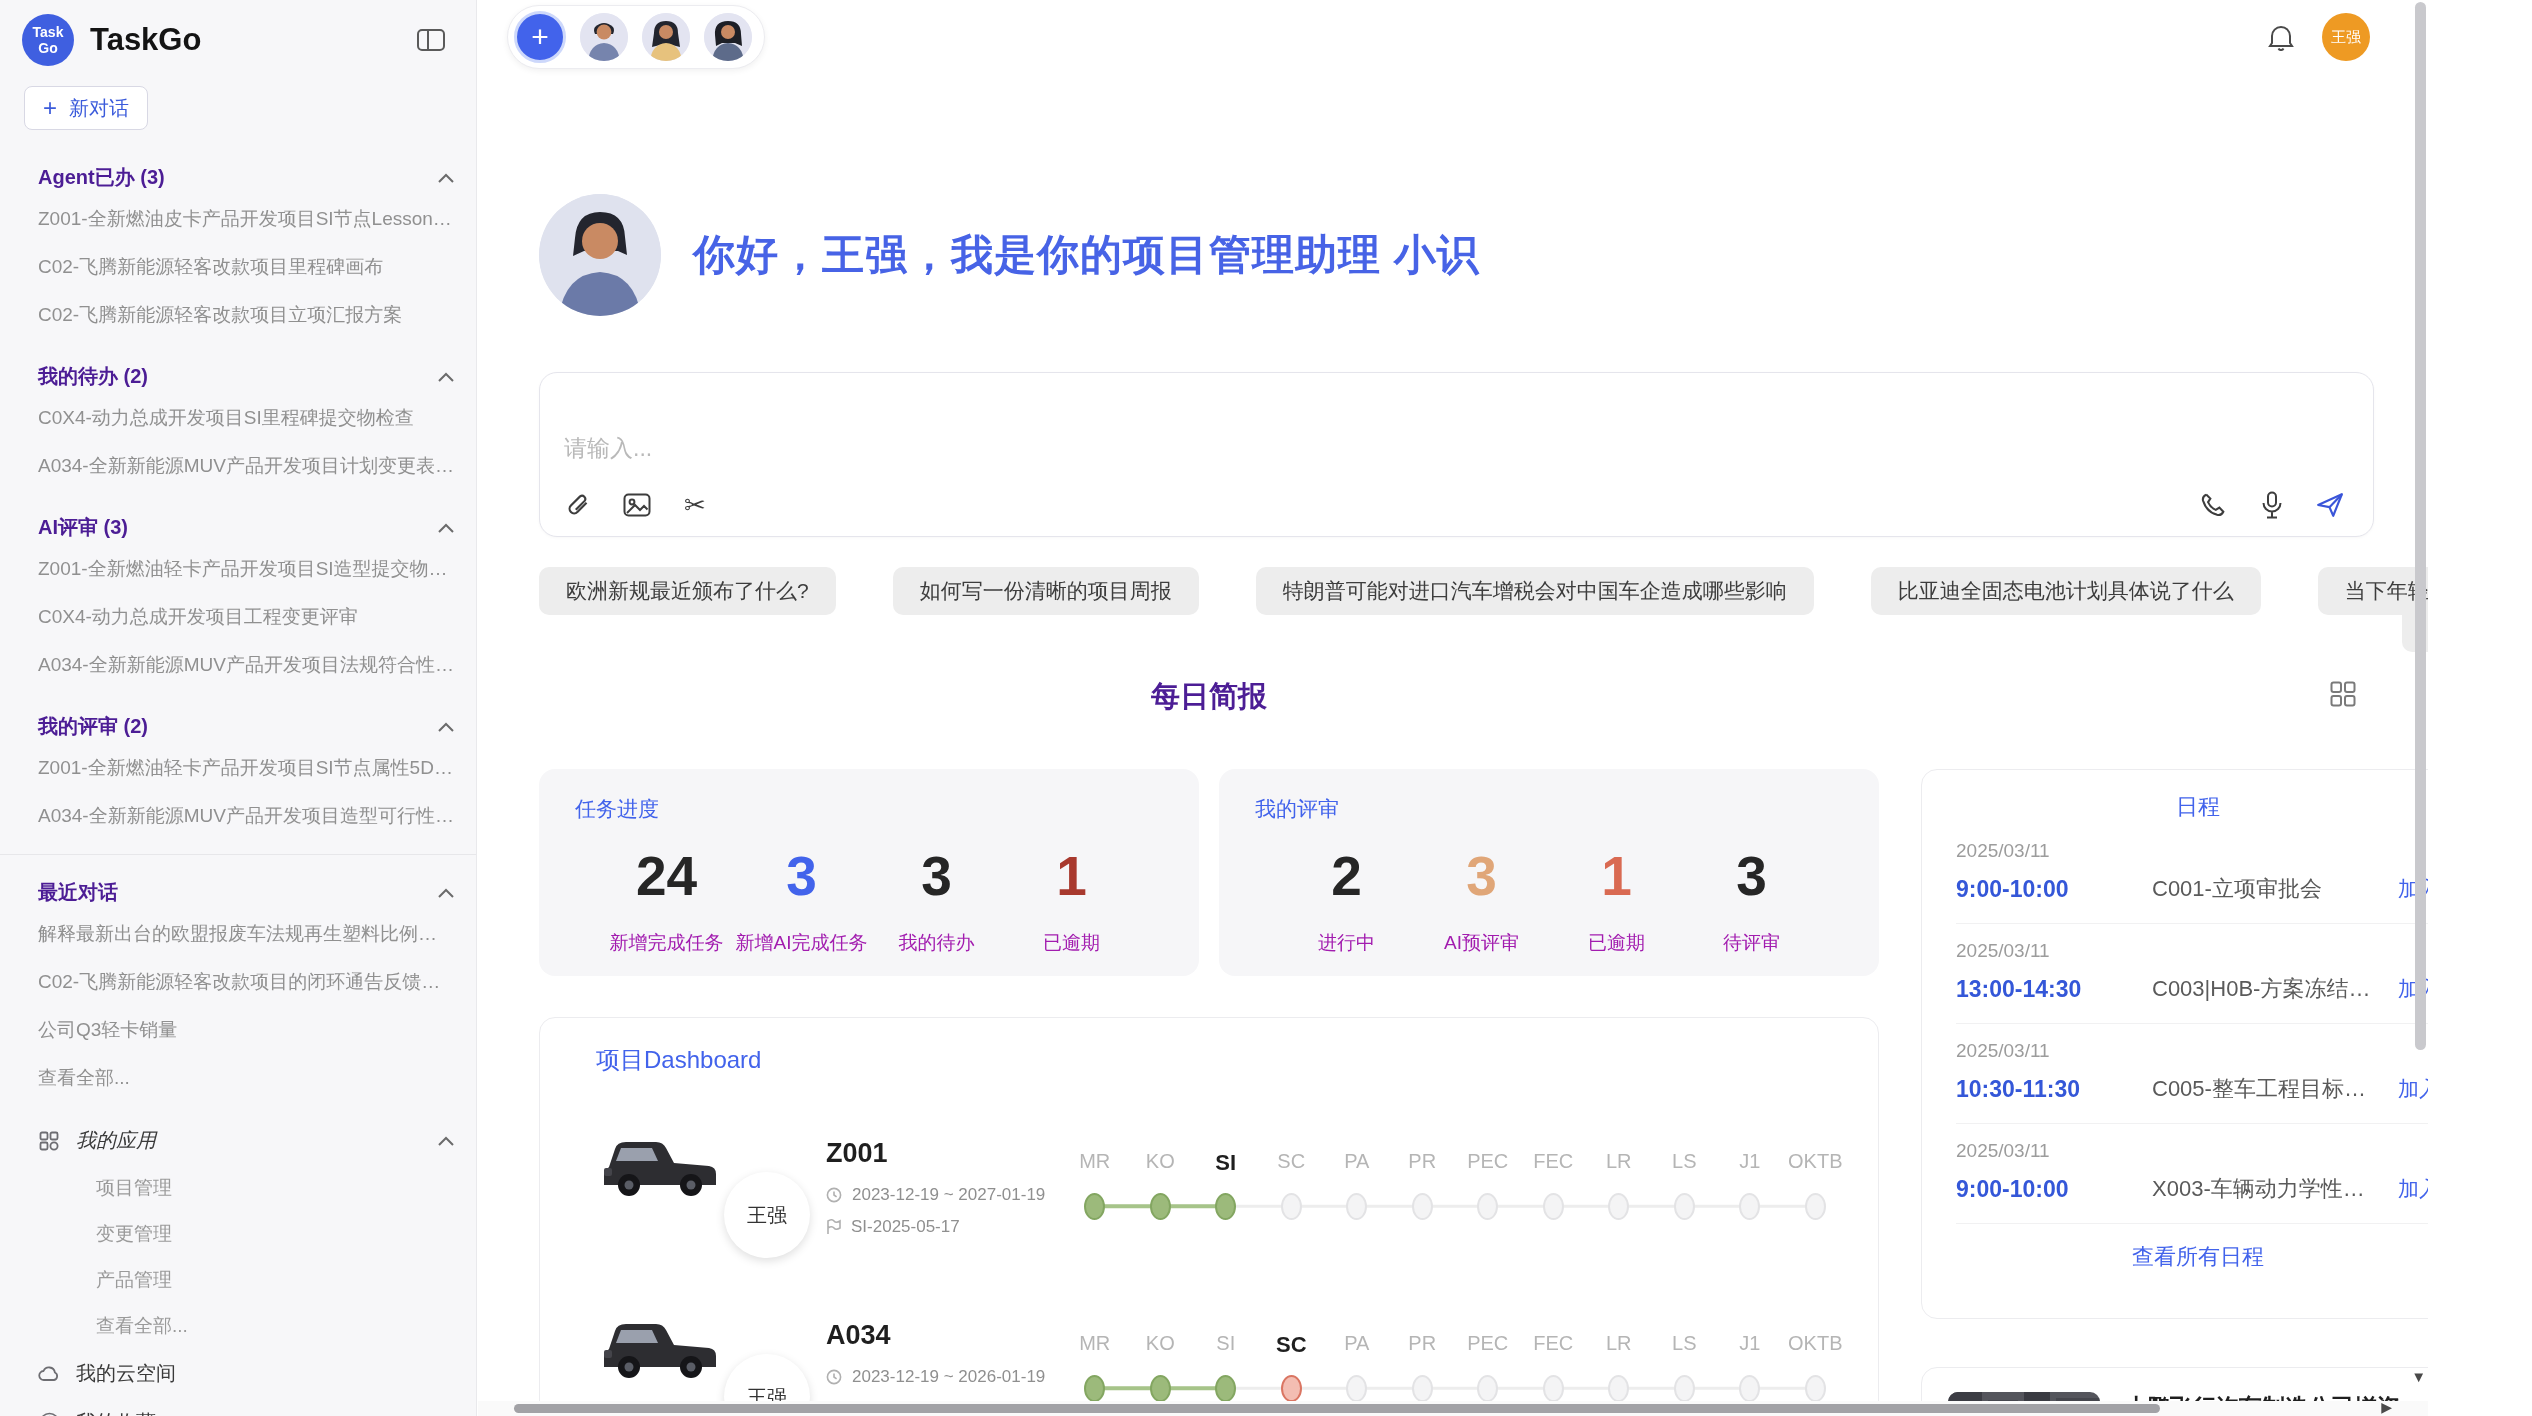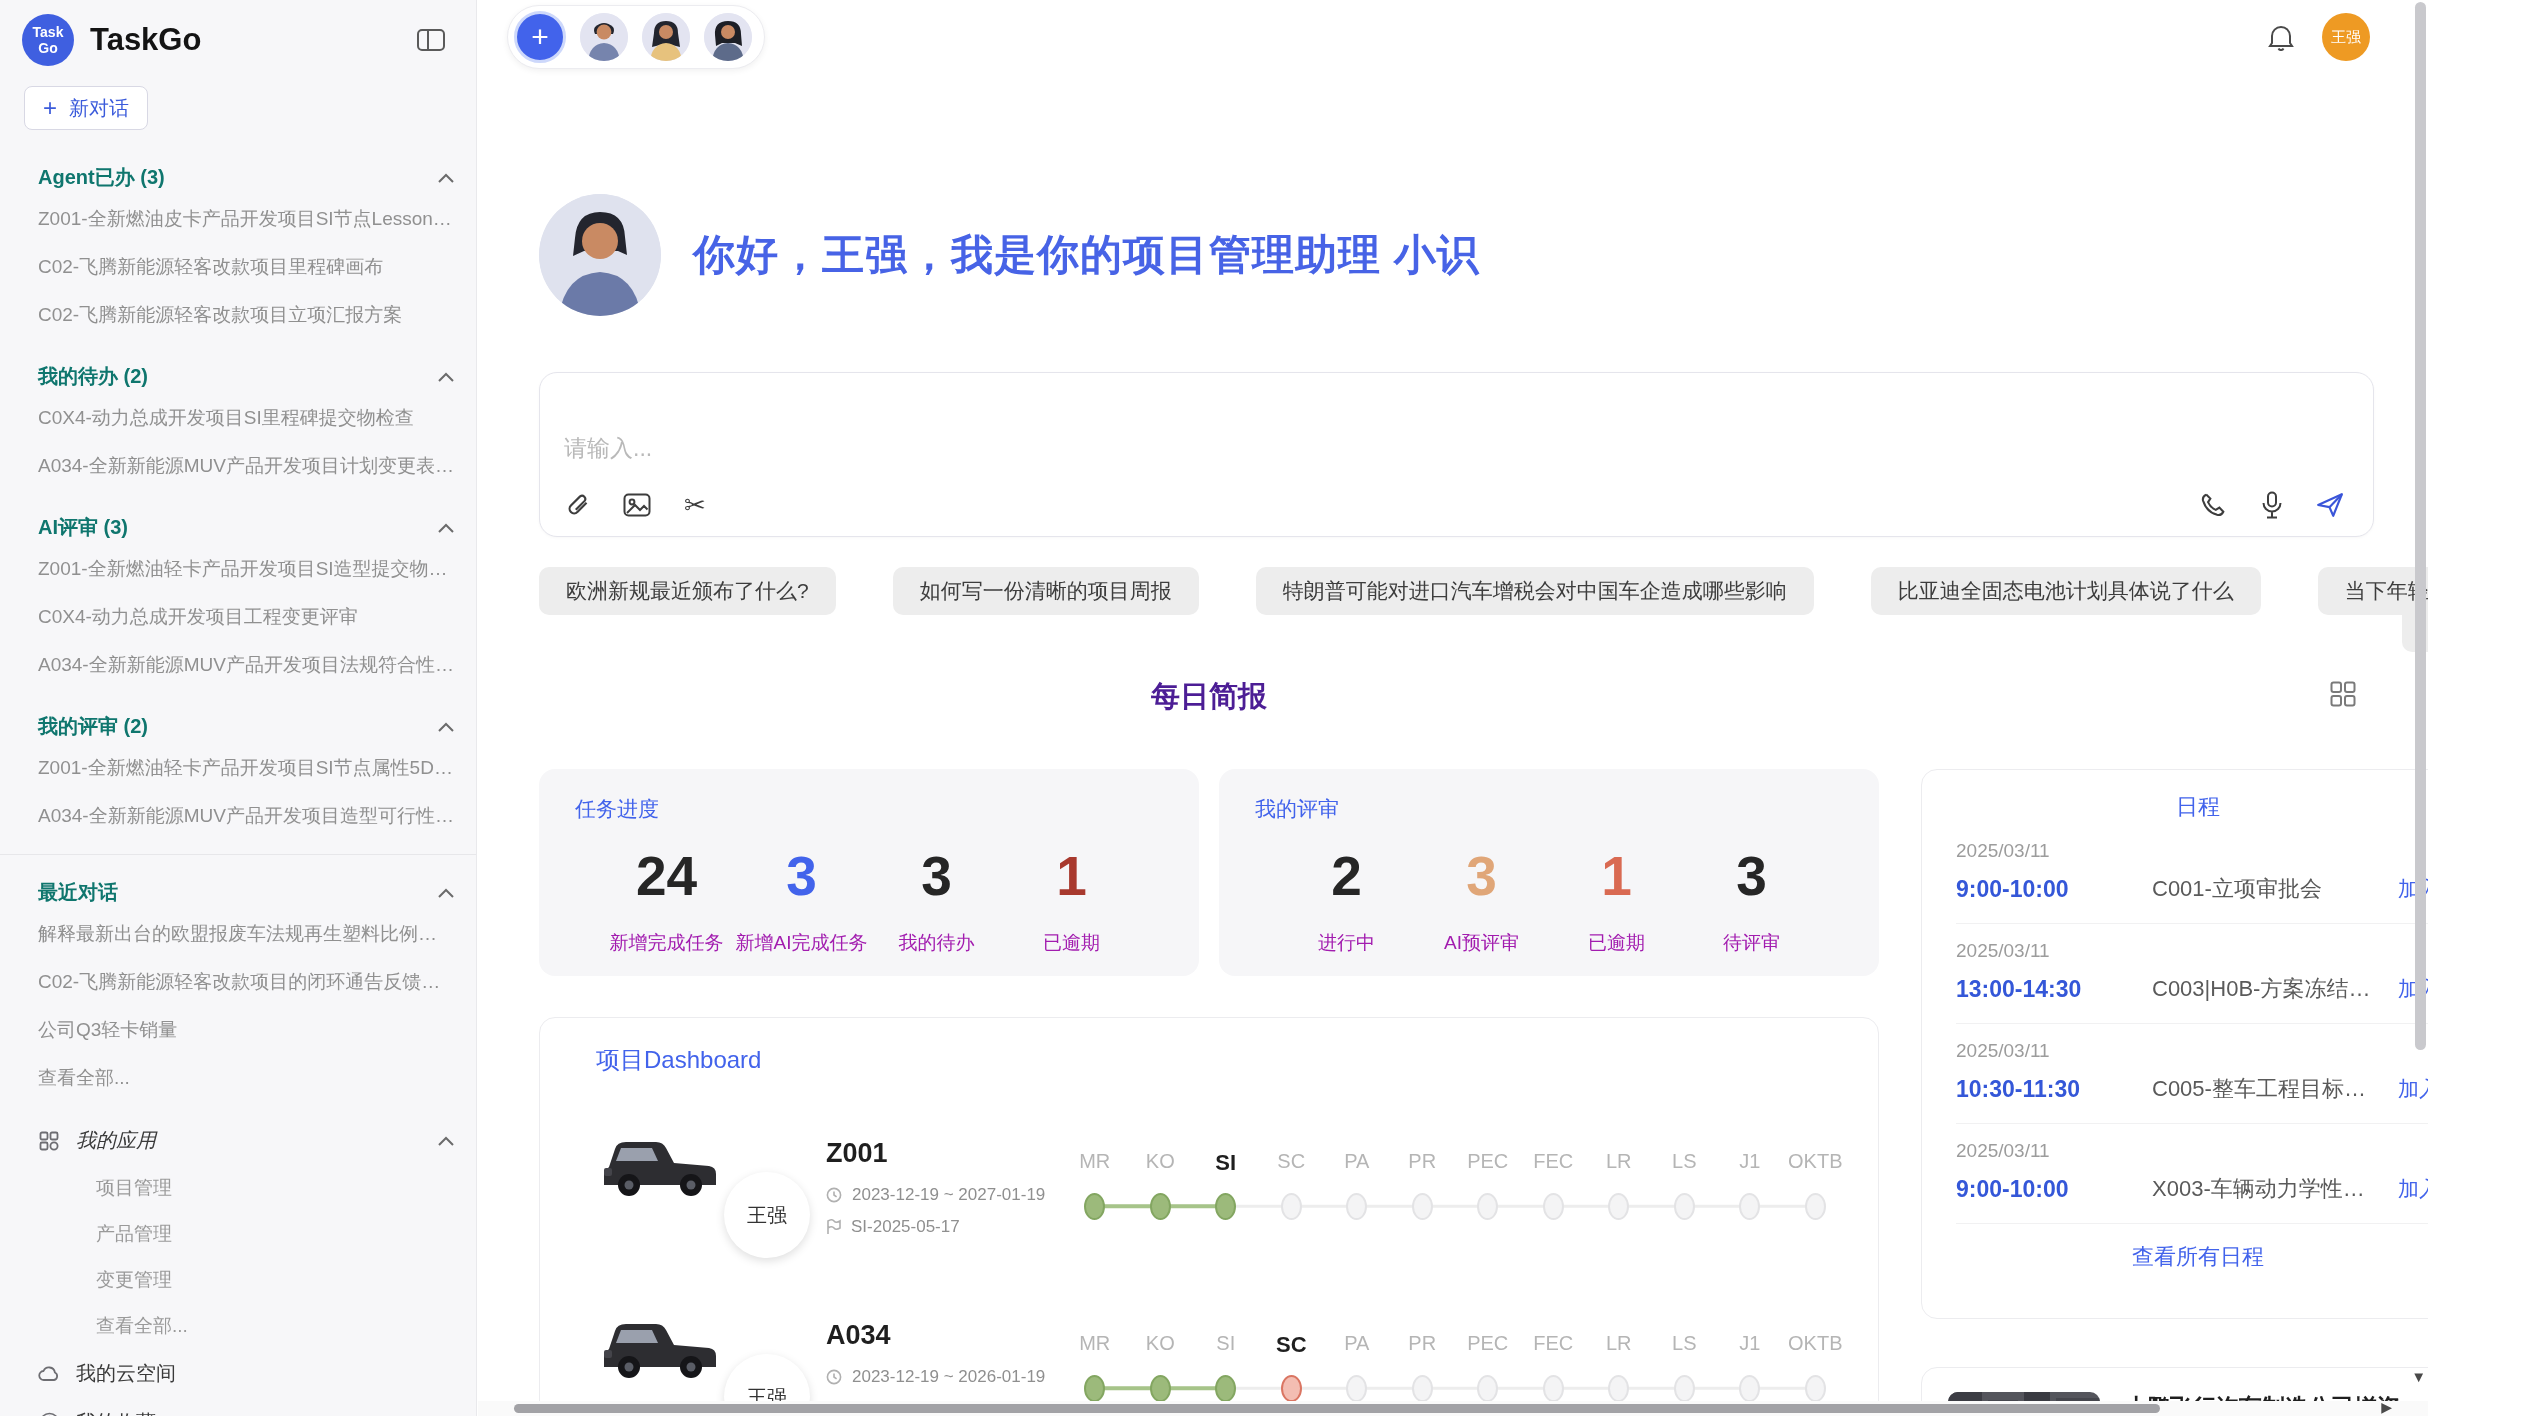--- a/index.html
+++ b/index.html
@@ -9,21 +9,21 @@
 
   
   .sidebar { position:absolute; left:0; top:0; width:477px; height:1416px; background:#f7f7f9; border-right:1px solid #e9e9ec; overflow:hidden; }
   .side-head { display:flex; align-items:center; padding:14px 30px 10px 22px; }
   .logo { width:52px; height:52px; border-radius:50%; background:#3f5fe0; color:#fff; display:flex; flex-direction:column; align-items:center; justify-content:center; font-size:14px; line-height:16px; font-weight:700; }
   .brand { font-size:31px; font-weight:700; color:#141414; margin-left:16px; flex:1; }
   .collapse-btn { width:30px; height:26px; cursor:pointer; }
   .new-chat { margin:10px 24px 4px; height:44px; border:1px solid #d8d8e4; border-radius:8px; background:#fff; color:#3b5bdb; font-size:20px; display:flex; align-items:center; gap:12px; padding:0 18px; cursor:pointer; }
   .new-chat .plus { font-size:24px; line-height:1; }
   .side-scroll { padding:6px 22px 0 38px; }
-  .s-sec-title { margin-top:24px; margin-bottom:4px; font-size:20px; font-weight:700; color:#0f766e; display:flex; align-items:center; justify-content:space-between; }
+  .s-sec-title { margin-top:24px; margin-bottom:4px; font-size:20px; font-weight:700; color:#4c1d95; display:flex; align-items:center; justify-content:space-between; }
   .s-item { font-size:19px; color:#909090; padding:11px 0; white-space:nowrap; overflow:hidden; text-overflow:ellipsis; cursor:pointer; }
   .s-divider { border:none; border-top:1px solid #e7e7ea; margin:14px -22px 0 -38px; }
   .side-link { display:flex; align-items:center; gap:16px; padding:11px 0; font-size:20px; color:#3a3a3a; cursor:pointer; }
   .side-link .lk-ic { width:22px; height:22px; color:#6d6d72; flex:none; display:flex; align-items:center; justify-content:center; font-size:20px; }
   .side-link .sp { flex:1; }
   .s-sub { padding:10px 0 10px 58px; font-size:19px; color:#9a9a9a; cursor:pointer; }
 
   
   .main { position:absolute; left:478px; top:0; right:0; height:1416px; overflow:hidden; background:#fff; }
   .topbar { display:flex; align-items:flex-start; padding:5px 58px 0 29px; height:74px; }
@@ -204,22 +204,22 @@
             <rect x="1.5" y="11.5" width="7" height="7" rx="1.5"></rect>
               <circle cx="15" cy="15" r="3.6"></circle>
           </svg>
         </span>
         <span class="sp">我的应用</span>
         <svg width="16" height="10" viewBox="0 0 16 10" fill="none" stroke="#6b6b6b" stroke-width="2">
             <polyline points="1,9 8,2 15,9"></polyline>
           </svg>
       </div>
       <div class="s-sub">项目管理</div>
+      <div class="s-sub">变更管理</div>
       <div class="s-sub">产品管理</div>
-      <div class="s-sub">变更管理</div>
       <div class="s-sub">查看全部...</div>
 
       <div class="side-link">
         <span class="lk-ic">
           <svg width="22" height="18" viewBox="0 0 22 18" fill="none" stroke="#6d6d72" stroke-width="1.8">
             <path d="M6,15 a4.5,4.5 0 0 1 -0.5,-9 a6,6 0 0 1 11.4,1.5 a4,4 0 0 1 -0.9,7.5 Z"></path>
           </svg>
         </span>
         <span class="sp">我的云空间</span>
       </div>

